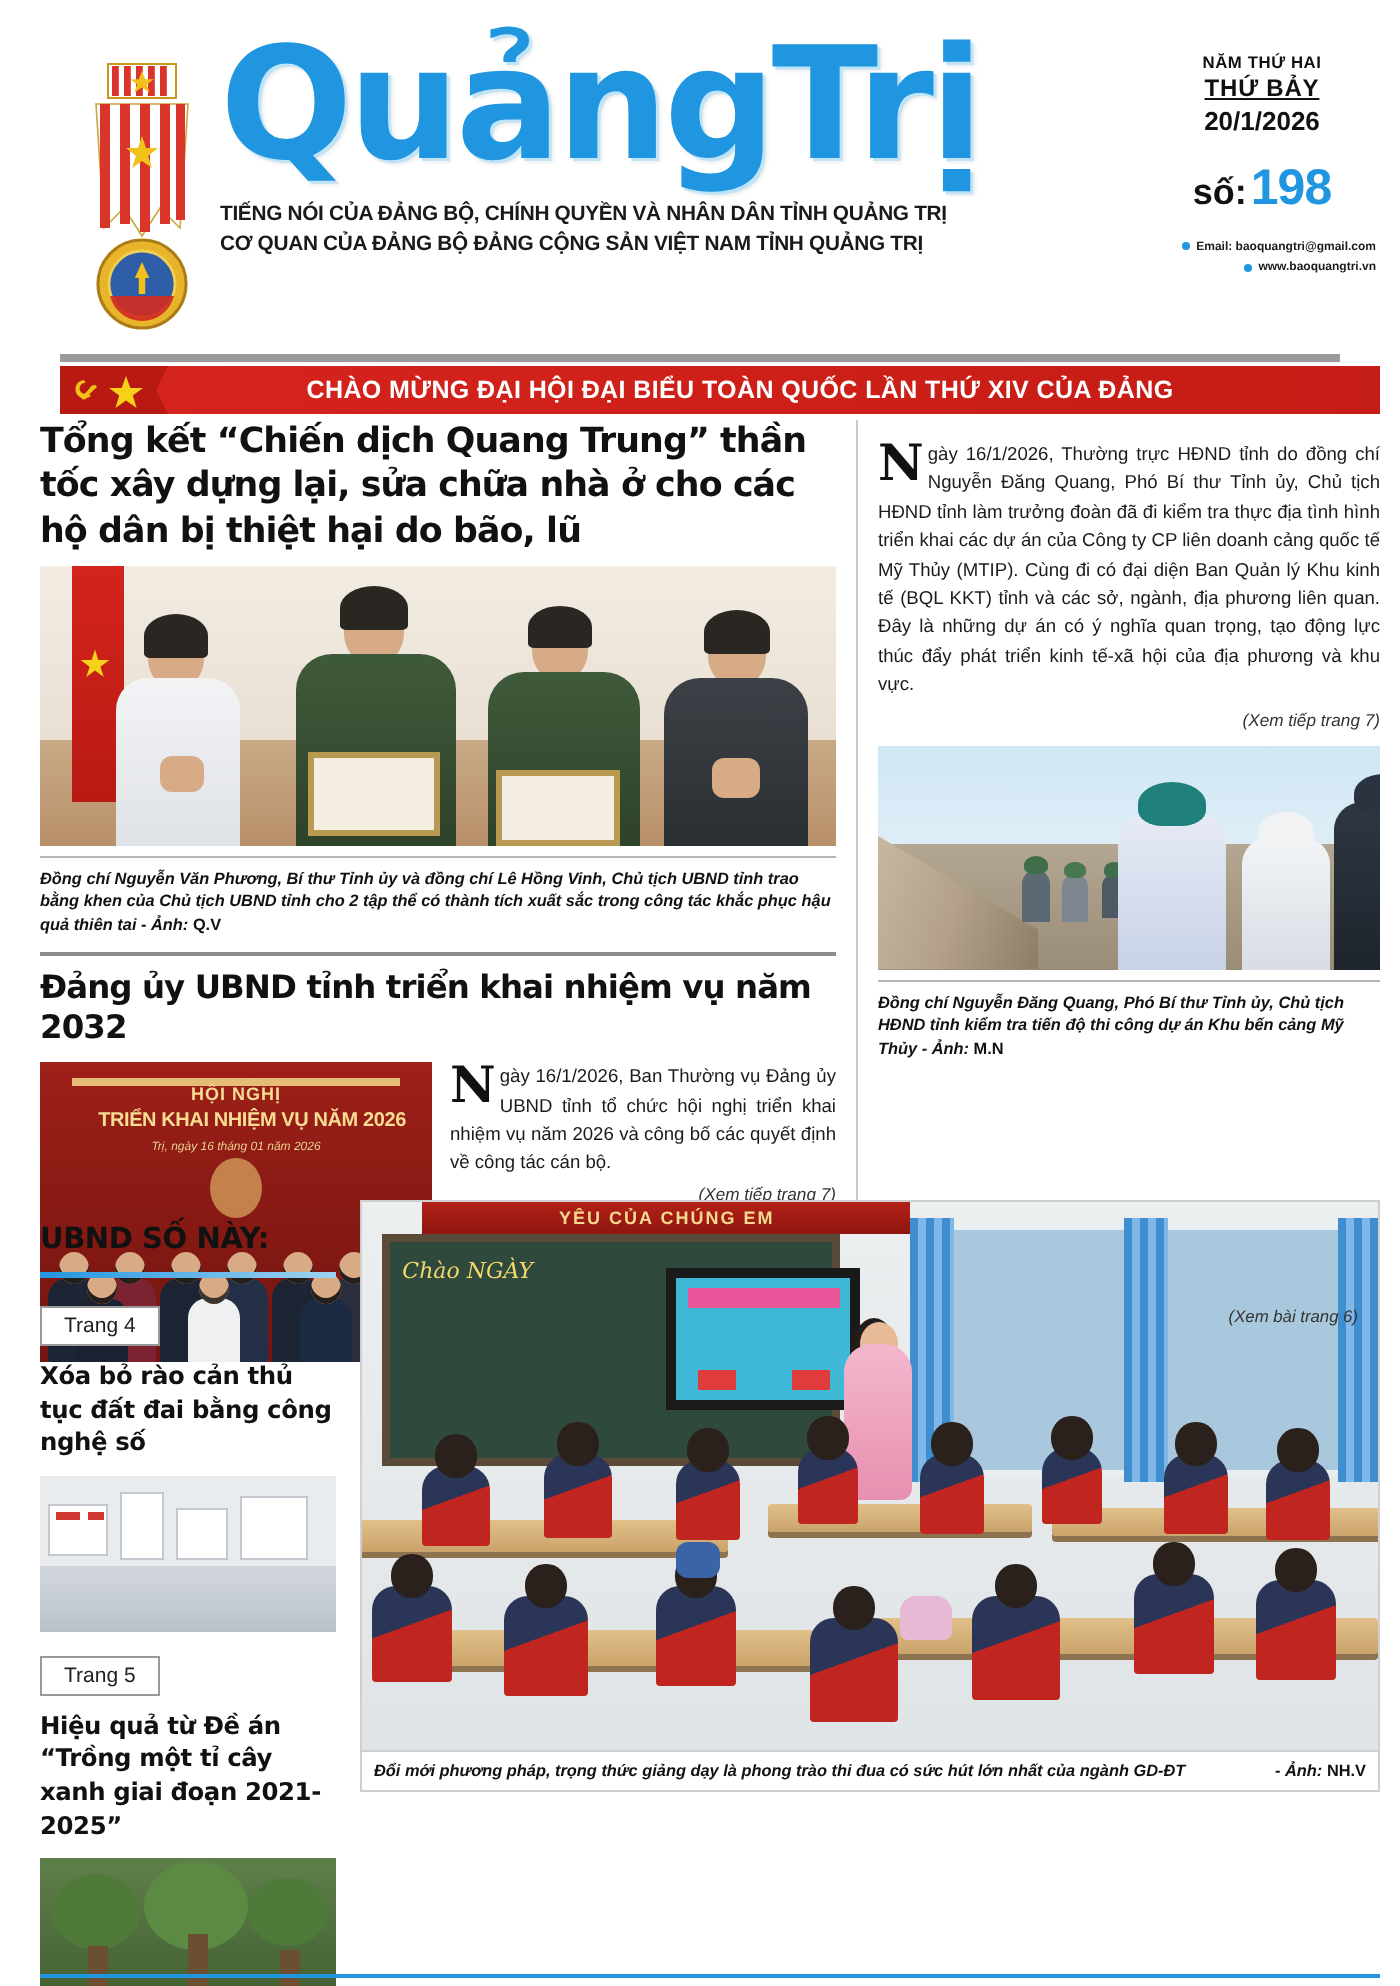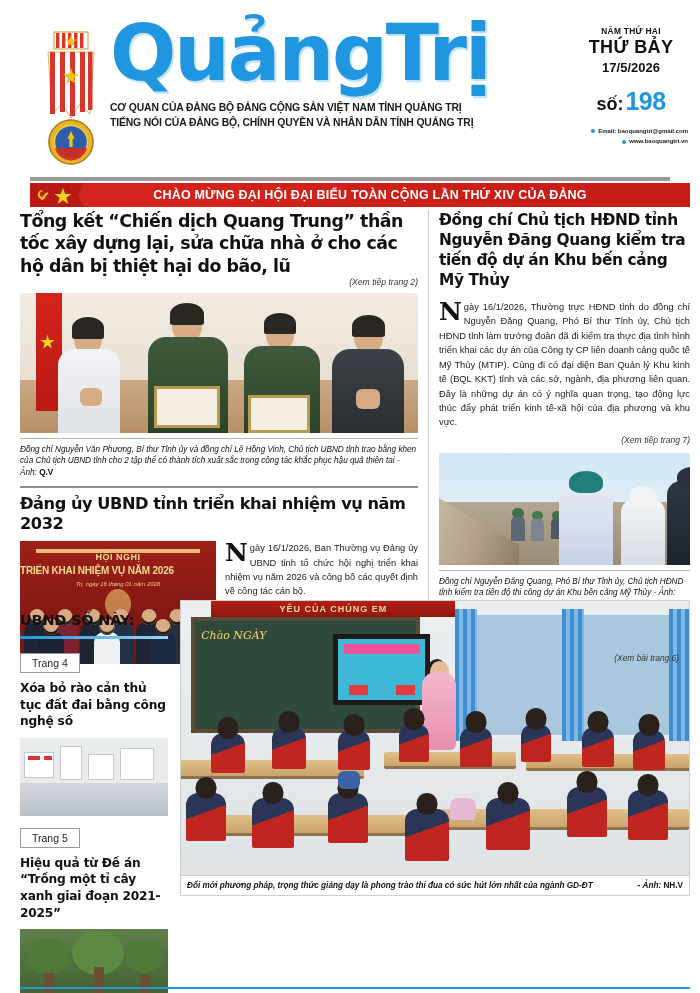--- a/index.html
+++ b/index.html
@@ -34,21 +34,21 @@
     color: #1a1a1a;
     letter-spacing: -0.15px;
     line-height: 1.45;
     white-space: nowrap;
   }
   .issue-block {
     position:absolute; right: 8px; top: 26px; width: 122px;
     text-align: center; color:#111;
   }
   .iss-year { font-size: 8.4px; font-weight:700; letter-spacing:.3px; }
-  .iss-day { font-size: 18px; font-weight: 700; letter-spacing: .4px; margin-top:1px;}
+  .iss-day { font-size: 12px; font-weight: 700; letter-spacing: .4px; margin-top:1px;text-decoration:underline;}
   .iss-date { font-size: 13px; font-weight: 700; margin-top: 2px; }
   .iss-num-row { margin-top: 12px; display:flex; align-items:baseline; justify-content:center; gap:2px; }
   .iss-num-lbl { font-size: 18px; font-weight: 700; }
   .iss-num { font-size: 25px; font-weight: 700; color:#2196e0; letter-spacing:-0.5px; }
   .contact { margin-top: 10px; text-align:right; padding-right: 4px;}
   .contact div {
     font-size: 6px; font-weight: 700; color:#1a1a1a; line-height: 1.7;
     white-space: nowrap;
   }
   .dot { display:inline-block; width:4px; height:4px; border-radius:50%;
@@ -98,21 +98,21 @@
 
   .body-txt {
     font-size: 9.3px; line-height: 1.55; color:#1b1b1b; text-align: justify;
     font-family:"Liberation Sans", sans-serif;
   }
   .body-txt .dropcap {
     float:left; font-family:"DejaVu Serif", serif; font-weight:700;
     font-size: 25px; line-height: 0.82; margin: 2px 2px 0 0; color:#111;
   }
   .cap {
-    font-style: italic; font-weight:400; font-size: 8.2px; line-height:1.42;
+    font-style: italic; font-weight:700; font-size: 8.2px; line-height:1.42;
     color:#111; font-family:"Liberation Sans", sans-serif;
   }
   .cap b { font-style:normal; }
   .hr-thin { border-top:1px solid #b6b6b6; margin: 5px 0 5px; }
   .hr-grey { border-top:2px solid #8d8d8d; margin: 7px 0 6px; }
 
   
   .photo { position:relative; overflow:hidden; background:#d8d8d8; }
 
   
@@ -122,21 +122,21 @@
   .ph1 .flag { position:absolute; left:16px; top:0; width:26px; height:118px;
       background:linear-gradient(180deg,#d4241c,#b81a13); }
   .ph1 .flag:after{content:"";position:absolute;left:4px;top:42px;width:15px;height:15px;
       background:#f5d117;clip-path:polygon(50% 0,61% 35%,98% 35%,68% 57%,79% 91%,50% 70%,21% 91%,32% 57%,2% 35%,39% 35%);}
   .ph1 .person { position:absolute; bottom:0; }
   .ph1 .head { position:absolute; border-radius:48% 48% 44% 44%; background:#d7ab86; }
   .ph1 .hair { position:absolute; border-radius:50% 50% 10% 10%; background:#2a2622; }
   .ph1 .cert { position:absolute; background:#f4efe2; border:3px solid #b89a52; }
 
   
-  .ph2 { width:100%; height:123px; background:#a21caf; }
+  .ph2 { width:100%; height:150px; background:#a21caf; }
   .ph2 .backdrop { position:absolute; inset:0;
       background:linear-gradient(180deg,#9e2019 0%, #8a1a14 45%, #731511 100%); }
   .ph2 .bline { position:absolute; left:8%; right:8%; height:4px; background:#f3d98a; opacity:.85;}
   .ph2 .ppl { position:absolute; bottom:0; left:0; right:0; height:58px; }
   .ph2 .p { position:absolute; bottom:0; width:26px; height:42px; background:#1d2433; border-radius:10px 10px 0 0;}
   .ph2 .p i { position:absolute; left:50%; transform:translateX(-50%); top:-13px;
       width:15px;height:16px;border-radius:50%;background:#d8ab85;box-shadow:0 -3px 0 #241f1b inset;}
 
   
   .ph3 { width:100%; height:112px; background:linear-gradient(#cfe3f0,#b9d4e6); }
@@ -253,29 +253,29 @@
         <path d="M33 101 l3.6 8 h-7.2 z" fill="#f2c21a"></path>
         <rect x="31.4" y="108" width="3.2" height="9" fill="#f2c21a"></rect>
         <path d="M17 118 a16.5 16.5 0 0 0 32 0 z" fill="#cf2b22" opacity="0.92"></path>
         <circle cx="33" cy="112" r="22" fill="none" stroke="#a8781a" stroke-width="0.8"></circle>
       </svg>
     </div>
 
     <div class="title-block">
       <div class="paper-title">QuảngTrị</div>
       <div class="slogan">
+        <div>TIẾNG NÓI CỦA ĐẢNG BỘ, CHÍNH QUYỀN VÀ NHÂN DÂN TỈNH QUẢNG TRỊ</div>
         <div>CƠ QUAN CỦA ĐẢNG BỘ ĐẢNG CỘNG SẢN VIỆT NAM TỈNH QUẢNG TRỊ</div>
-        <div>TIẾNG NÓI CỦA ĐẢNG BỘ, CHÍNH QUYỀN VÀ NHÂN DÂN TỈNH QUẢNG TRỊ</div>
       </div>
     </div>
 
     <div class="issue-block">
       <div class="iss-year">NĂM THỨ HAI</div>
       <div class="iss-day">THỨ BẢY</div>
-      <div class="iss-date">17/5/2026</div>
+      <div class="iss-date">20/1/2026</div>
       <div class="iss-num-row">
         <span class="iss-num-lbl">số:</span>
         <span class="iss-num">198</span>
       </div>
       <div class="contact">
         <div><span class="dot"></span><span>Email: baoquangtri@gmail.com</span></div>
         <div><span class="dot"></span><span>www.baoquangtri.vn</span></div>
       </div>
     </div>
   </div>
@@ -287,30 +287,29 @@
       <svg viewBox="0 0 60 24" width="60" height="24">
         <path d="M0 0 H54 L48 12 L54 24 H0 Z" fill="#b81a13"></path>
         <g fill="#f2c21a">
           <path d="M12 7 a4.6 4.6 0 1 0 3.4 8 l-1.4-1.4 a2.8 2.8 0 1 1 -1.2-5.2 z"></path>
           <rect x="9.5" y="12.5" width="9.5" height="1.7" transform="rotate(-42 14 13)"></rect>
           <rect x="13.5" y="9" width="1.7" height="8" transform="rotate(38 14 13)"></rect>
         </g>
         <polygon points="33,5 35.2,11 41.5,11 36.4,14.8 38.3,21 33,17.2 27.7,21 29.6,14.8 24.5,11 30.8,11" fill="#f5d117"></polygon>
       </svg>
     </div>
-    <div class="banner-txt">CHÀO MỪNG ĐẠI HỘI ĐẠI BIỂU TOÀN CỘNG LẦN THỨ XIV CỦA ĐẢNG</div>
+    <div class="banner-txt">CHÀO MỪNG ĐẠI HỘI ĐẠI BIỂU TOÀN QUỐC LẦN THỨ XIV CỦA ĐẢNG</div>
   </div>
 
   <div class="content">
     <div class="cols">
 
       <div class="col-left">
 
         <h1 class="lead">Tổng kết “Chiến dịch Quang Trung” thần tốc xây dựng lại, sửa chữa nhà ở cho các hộ dân bị thiệt hại do bão, lũ</h1>
-        <div class="seealso-l">(Xem tiếp trang 2)</div>
 
         <div class="photo ph1" style="margin-top:6px;">
           <div class="wall"></div>
           <div class="flag"></div>
 
           <div class="head" style="left:54px;top:28px;width:28px;height:33px;"></div>
           <div class="hair" style="left:52px;top:24px;width:32px;height:22px;"></div>
           <div class="person" style="left:38px;top:56px;width:62px;height:84px;background:linear-gradient(#f2f3f5,#dfe2e6);border-radius:16px 16px 0 0;"></div>
           <div class="person" style="left:60px;top:95px;width:22px;height:18px;background:#d7ab86;border-radius:6px;"></div>
 
@@ -340,21 +339,21 @@
         <div class="hr-grey"></div>
 
         <h2 class="sub2">Đảng ủy UBND tỉnh triển khai nhiệm vụ năm 2032</h2>
 
         <div style="display:flex;gap:9px;margin-top:7px;">
           <div style="width:196px;flex:none;">
             <div class="photo ph2">
               <div class="backdrop"></div>
               <div class="bline" style="top:8px;"></div>
               <div style="position:absolute;left:0;right:0;top:11px;text-align:center;color:#f6dd92;font-weight:700;font-size:9px;letter-spacing:.5px;">HỘI NGHỊ</div>
-              <div style="position:absolute;left:0;right:0;top:24px;text-align:left;color:#f6dd92;font-weight:700;font-size:10px;letter-spacing:-.2px;">TRIỂN KHAI NHIỆM VỤ NĂM 2026</div>
+              <div style="position:absolute;left:16px;right:0;top:24px;text-align:center;color:#f6dd92;font-weight:700;font-size:10px;letter-spacing:-.2px;">TRIỂN KHAI NHIỆM VỤ NĂM 2026</div>
               <div style="position:absolute;left:0;right:0;top:40px;text-align:center;color:#e9cf8c;font-style:italic;font-size:6px;">Trị, ngày 16 tháng 01 năm 2026</div>
               <div style="position:absolute;left:50%;transform:translateX(-50%);top:48px;width:26px;height:30px;border-radius:50%;background:#e2b96a;opacity:.65;"></div>
               <div class="ppl">
                 <div class="p" style="left:4px;">
                     <i></i>
                   </div>
                 <div class="p" style="left:32px;background:#7b2330;">
                     <i></i>
                   </div>
                 <div class="p" style="left:60px;">
@@ -393,21 +392,20 @@
             <div class="cap">
               <span>Thay mặt Ban Thường vụ Tỉnh ủy, đồng chí Lê Hồng Vinh, Phó Bí thư Tỉnh ủy, Chủ tịch UBND tỉnh trao quyết định và tặng hoa cho Ban Chấp hành Đảng bộ UBND tỉnh nhiệm kỳ 2025 -2030</span>
               <span>- Ảnh:</span>
               <b>T.Đ</b>
             </div>
           </div>
         </div>
       </div>
 
       <div class="col-right">
-        <h2 class="sub">Đồng chí Chủ tịch HĐND tỉnh Nguyễn Đăng Quang kiểm tra tiến độ dự án Khu bến cảng Mỹ Thủy</h2>
 
         <div class="body-txt" style="margin-top:10px;">
           <span class="dropcap">N</span><span>gày 16/1/2026, Thường trực HĐND tỉnh do đồng chí Nguyễn Đăng Quang, Phó Bí thư Tỉnh ủy, Chủ tịch HĐND tỉnh làm trưởng đoàn đã đi kiểm tra thực địa tình hình triển khai các dự án của Công ty CP liên doanh cảng quốc tế Mỹ Thủy (MTIP). Cùng đi có đại diện Ban Quản lý Khu kinh tế (BQL KKT) tỉnh và các sở, ngành, địa phương liên quan. Đây là những dự án có ý nghĩa quan trọng, tạo động lực thúc đẩy phát triển kinh tế-xã hội của địa phương và khu vực.</span>
         </div>
         <div class="seealso" style="margin-top:5px;">(Xem tiếp trang 7)</div>
 
         <div class="photo ph3" style="margin-top:8px;">
           <div class="sky"></div>
           <div class="ground"></div>
           <div class="tim"></div>

